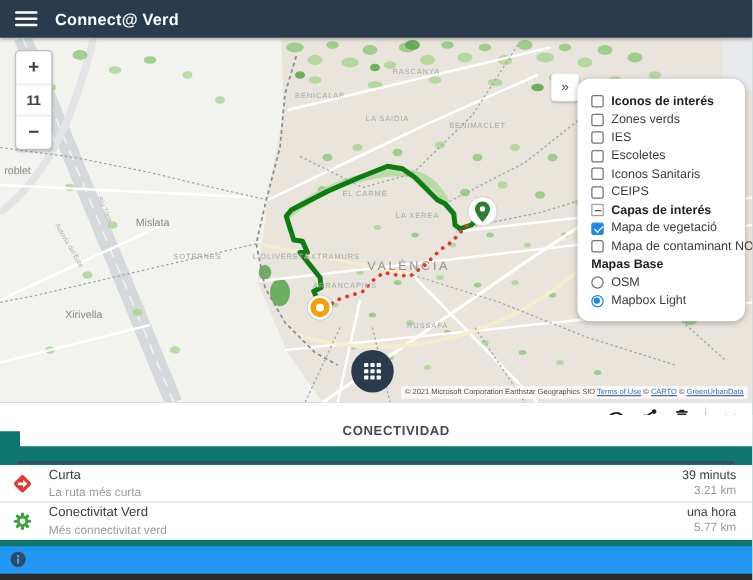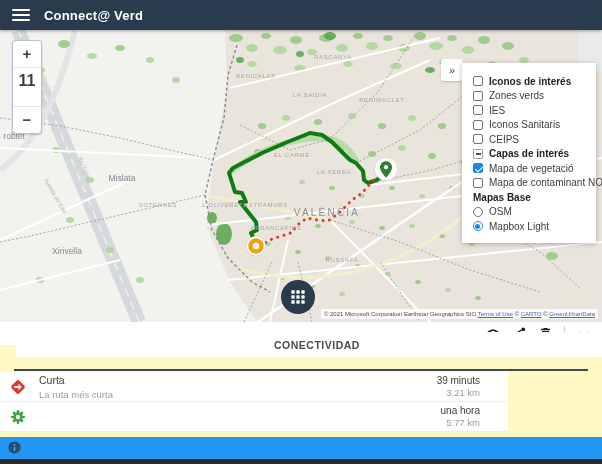--- a/index.html
+++ b/index.html
@@ -1,18 +1,18 @@
 <!DOCTYPE html>
 <html><head>
 <meta charset="utf-8">
 <style>
   * { margin:0; padding:0; box-sizing:border-box; }
   html,body { width:602px; height:464px; overflow:hidden; background:#fff;
               font-family:"Liberation Sans", sans-serif; }
-  .app { position:relative; width:602px; height:464px; background:#fef9c3; overflow:hidden; }
+  .app { position:relative; width:602px; height:464px; background:#0f766e; overflow:hidden; }
 
   
   .header { position:absolute; top:0; left:0; width:602px; height:30px; background:#2a3b4d;
             display:flex; align-items:center; z-index:30; box-shadow:0 1px 3px rgba(0,0,0,.35); }
   .hamburger { width:18px; height:12px; margin-left:12px; display:flex; flex-direction:column;
                justify-content:space-between; cursor:pointer; }
   .hamburger i { display:block; height:2px; background:#fff; border-radius:1px; }
   .header-title { color:#fff; font-size:13px; font-weight:bold; margin-left:14px; letter-spacing:.2px; }
 
   
@@ -21,30 +21,30 @@
   svg text { font-family:"Liberation Sans", sans-serif; }
   .lbl  { font-size:6px; fill:#a2a7ab; letter-spacing:.7px; text-anchor:middle; }
   .town { font-size:8.5px; fill:#84898d; text-anchor:middle; }
   .city { font-size:10px; fill:#8d9096; letter-spacing:2.2px; text-anchor:middle; }
   .road-lbl { font-size:5.5px; fill:#aeb4b9; }
 
   .zoom-ctrl { position:absolute; left:12px; top:10px; width:30px; background:#fff;
                border:1px solid #b9c0c8; border-radius:4px; text-align:center; color:#3a3f44;
                font-weight:bold; box-shadow:0 1px 2px rgba(0,0,0,.2); z-index:10; }
   .zoom-btn  { height:26px; line-height:26px; font-size:15px; cursor:pointer; }
-  .zoom-level{ height:40px; line-height:26px; font-size:16px;
+  .zoom-level{ height:26px; line-height:26px; font-size:11px;
                border-top:1px solid #e4e7ea; border-bottom:1px solid #e4e7ea; }
 
   .collapse-btn { position:absolute; left:441px; top:29px; width:22px; height:22px; background:#fff;
                   border-radius:3px; box-shadow:0 1px 2px rgba(0,0,0,.2); text-align:center;
                   line-height:22px; font-size:11px; color:#444; cursor:pointer; z-index:11; }
 
   
   .options-panel { position:absolute; left:462px; top:33px; width:134px; background:#fff;
-                   border-radius:0; box-shadow:0 1px 5px rgba(0,0,0,.28); padding:11px 0 9px;
+                   border-radius:10px; box-shadow:0 1px 5px rgba(0,0,0,.28); padding:11px 0 9px;
                    z-index:12; }
   .p-row { height:14.5px; display:flex; align-items:center; gap:6px; padding-left:11px;
            font-size:10px; color:#3c3c3c; white-space:nowrap; }
   .p-row.indent { }
   .p-row.hdr { font-weight:bold; color:#1f1f1f; }
   .checkbox { position:relative; width:10px; height:10px; border:1.4px solid #6f7478;
               border-radius:2px; flex:0 0 auto; cursor:pointer; background:#fff; }
   .checkbox.checked { background:#1e88e5; border-color:#1e88e5; }
   .checkbox.checked::after { content:""; position:absolute; left:2.6px; top:.4px; width:3px;
               height:6px; border:solid #fff; border-width:0 1.6px 1.6px 0; transform:rotate(45deg); }
@@ -68,26 +68,26 @@
              padding-right:10px; }
   .icon-btn { width:16px; height:16px; cursor:pointer; display:flex; align-items:center; justify-content:center; }
   .tool-divider { width:1px; height:16px; background:#cfcfcf; margin:0 1px; }
 
   
   .conn-header { position:absolute; top:332px; left:0; width:602px; height:25px; background:#fff;
                  display:flex; align-items:center; justify-content:center;margin-left:16px; }
   .conn-title { font-size:10.5px; font-weight:bold; color:#4a4a4a; letter-spacing:.5px; }
   .conn-divider { position:absolute; top:369px; left:14px; right:14px; height:2px; background:#3a4a58; }
 
-  .route-row { position:absolute; left:0; width:508px; height:30px; background:#fff;
+  .route-row { position:absolute; left:0; width:602px; height:30px; background:#fff;
                display:flex; align-items:center; border-bottom:1px solid #ededed; cursor:pointer; }
   .route-row .route-icon { width:20px; height:20px; margin:0 11px 0 8px; flex:0 0 auto; }
   .rt-text .rt-title { font-size:10.5px; color:#3d3d3d; }
   .rt-text .rt-sub   { font-size:9.5px;  color:#9b9b9b; margin-top:3px; }
-  .rt-right { margin-left:auto; text-align:right; padding-right:28px; }
+  .rt-right { margin-left:auto; text-align:right; padding-right:13px; }
   .rt-right .rt-time { font-size:10px;  color:#3d3d3d; }
   .rt-right .rt-dist { font-size:9.5px; color:#9b9b9b; margin-top:1px; }
 
   
   .footer-bar { position:absolute; top:437px; left:0; width:602px; height:22px; background:#2196f3;
                 display:flex; align-items:center; justify-content:center; }
   .footer-text { color:#fff; font-size:12px; font-weight:bold; }
   .footer-info { position:absolute; left:7px; top:3px; width:15px; height:15px; }
   .bottom-strip { position:absolute; top:459px; left:0; width:602px; height:5px; background:#2b2b2b; }
 </style>
@@ -317,20 +317,24 @@
       <div class="p-row indent">
         <span class="checkbox"></span>
         <span>Zones verds</span>
       </div>
       <div class="p-row indent">
         <span class="checkbox"></span>
         <span>IES</span>
       </div>
       <div class="p-row indent">
         <span class="checkbox"></span>
+        <span>Escoletes</span>
+      </div>
+      <div class="p-row indent">
+        <span class="checkbox"></span>
         <span>Iconos Sanitaris</span>
       </div>
       <div class="p-row indent">
         <span class="checkbox"></span>
         <span>CEIPS</span>
       </div>
       <div class="p-row hdr">
         <span class="minusbox"></span>
         <span>Capas de interés</span>
       </div>
@@ -414,20 +418,24 @@
     <svg class="route-icon" viewBox="0 0 20 20">
       <g fill="#3fa23f">
         <rect x="8.7" y="3" width="2.6" height="14" rx="1.3"></rect>
         <rect x="8.7" y="3" width="2.6" height="14" rx="1.3" transform="rotate(45 10 10)"></rect>
         <rect x="8.7" y="3" width="2.6" height="14" rx="1.3" transform="rotate(90 10 10)"></rect>
         <rect x="8.7" y="3" width="2.6" height="14" rx="1.3" transform="rotate(135 10 10)"></rect>
         <circle cx="10" cy="10" r="4.6"></circle>
       </g>
       <circle cx="10" cy="10" r="2.2" fill="#fff"></circle>
     </svg>
+    <div class="rt-text">
+      <div class="rt-title">Conectivitat Verd</div>
+      <div class="rt-sub">Més connectivitat verd</div>
+    </div>
     <div class="rt-right">
       <div class="rt-time">una hora</div>
       <div class="rt-dist">5.77 km</div>
     </div>
   </div>
 
   <div class="footer-bar">
     <svg class="footer-info" viewBox="0 0 16 16">
       <circle cx="8" cy="8" r="6.5" fill="#2a4a68"></circle>
       <circle cx="8" cy="5.3" r="1.1" fill="#4da3ef"></circle>

